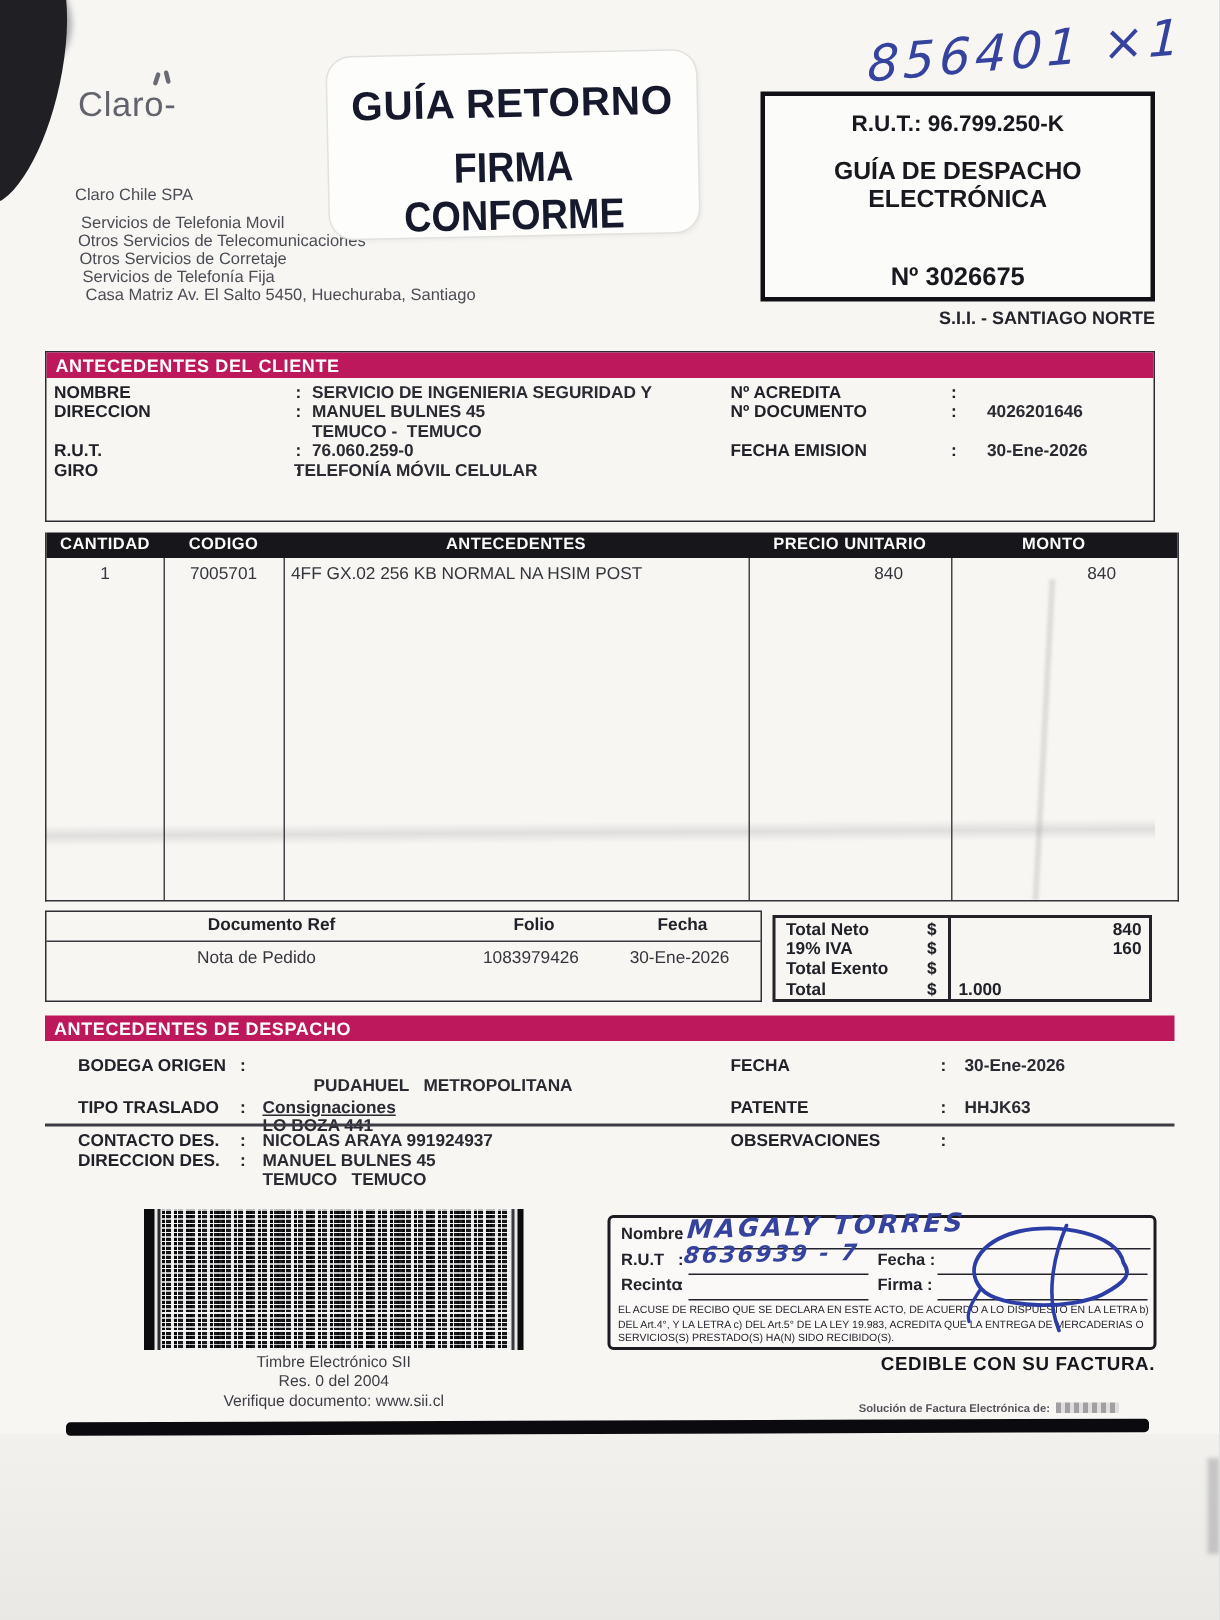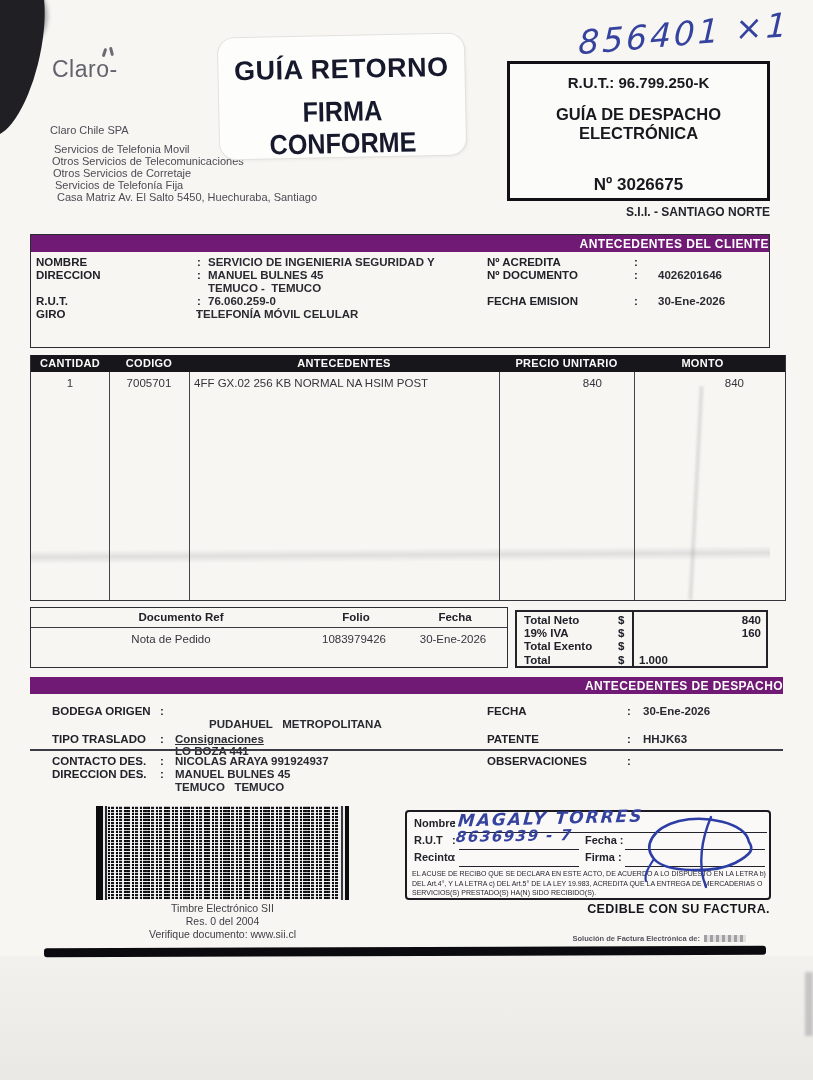--- a/index.html
+++ b/index.html
@@ -8,24 +8,23 @@
     position:relative; width:813px; height:1080px; overflow:hidden;
     background:#f7f6f3;
     font-family:"Liberation Sans", sans-serif;
     color:#22222a;
   }
   .abs { position:absolute; }
   .pre { white-space:pre; }
   .t11 { font-size:11.5px; font-weight:700; color:#212129; }
   .v11 { font-size:11.5px; font-weight:700; color:#2a2a32; }
   .bar {
-    background:#701a75; color:#fdfdfd; height:17px;
+    background:#be185d; color:#fdfdfd; height:17px;
     font-size:12px; font-weight:700; letter-spacing:.4px;
     padding:2px 0 0 6px;
-    text-align:right;
   }
   .thbar { background:#17171b; color:#fdfdfd; height:17px; }
   .th { position:absolute; top:2px; font-size:11px; font-weight:700; text-align:center; color:#fafafa; letter-spacing:.3px; }
   .cell { position:absolute; font-size:11.5px; color:#35353d; }
   .vline { position:absolute; width:1px; background:#45454c; }
   .hline { position:absolute; height:1.5px; background:#3c3c44; }
   .hand { font-family:"DejaVu Sans", sans-serif; font-style:italic; color:#35439e; }
   .smallcap { font-size:10.5px; color:#3e3e46; }
   
   .blob1 { left:-22px; top:-34px; width:62px; height:172px; background:#1f1f24;

